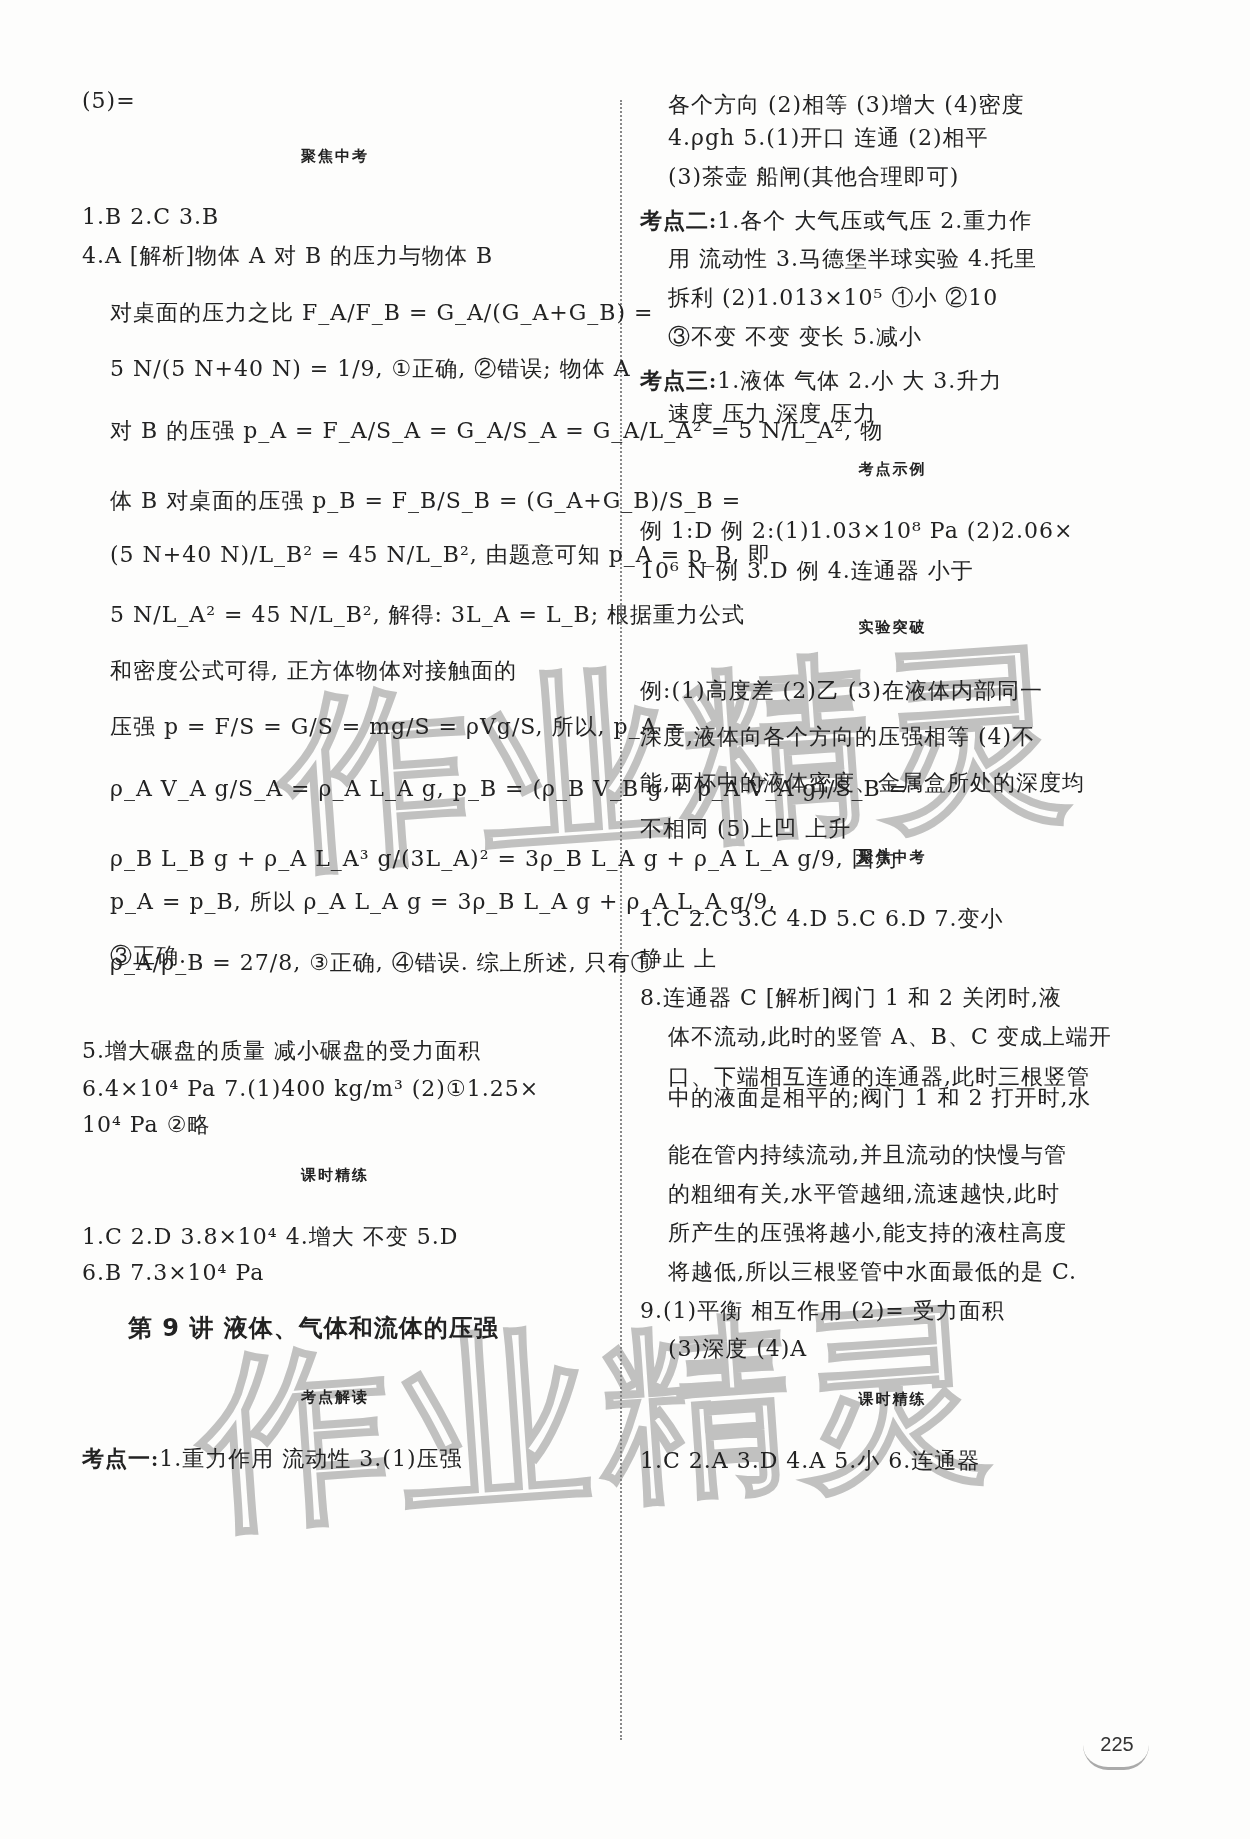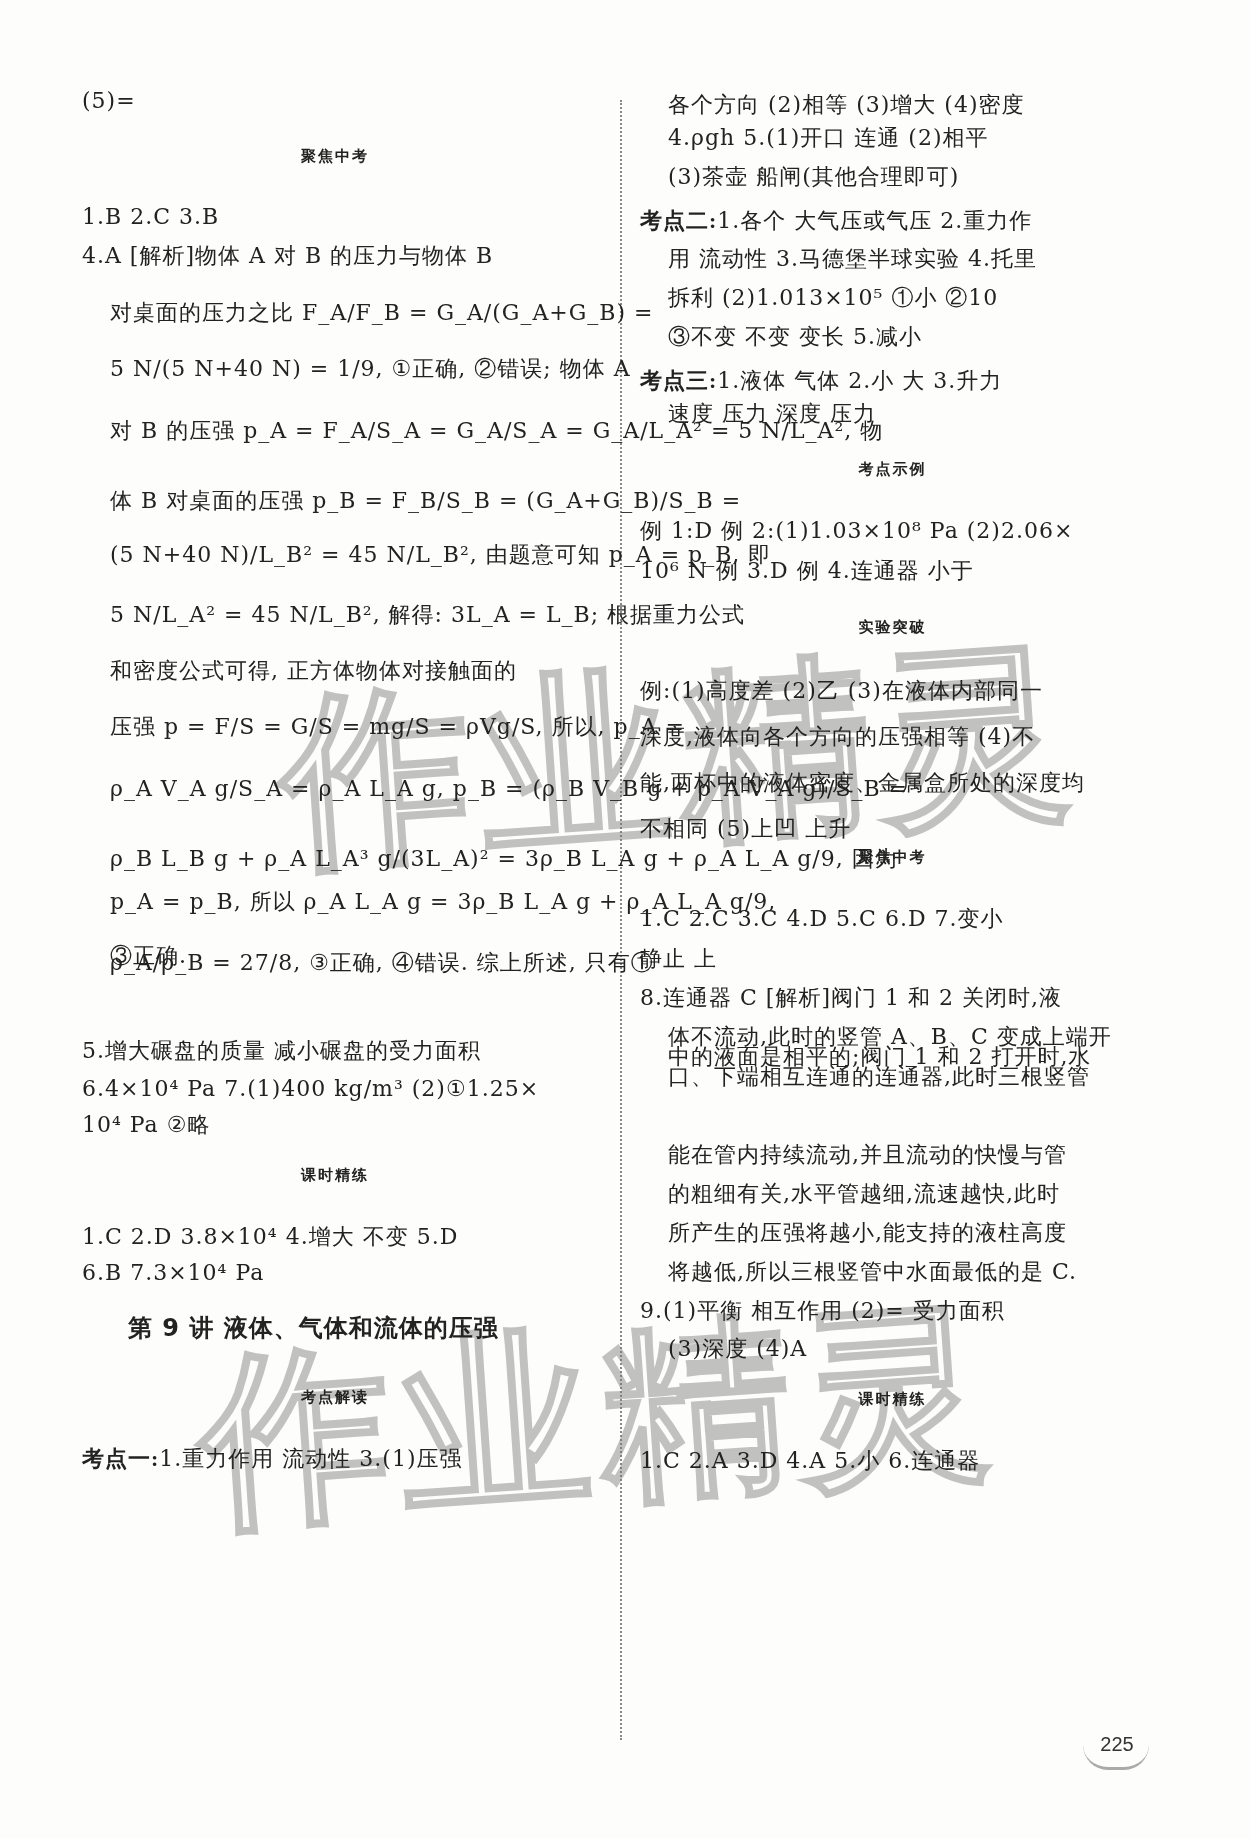--- a/index.html
+++ b/index.html
@@ -116,21 +116,21 @@
   <div class="line" style="top:722px;">深度,液体向各个方向的压强相等   (4)不</div>
   <div class="line" style="top:768px;">能,两杯中的液体密度、金属盒所处的深度均</div>
   <div class="line" style="top:814px;">不相同   (5)上凹   上升</div>
 
   <div class="heading" style="top:848px;">聚焦中考</div>
   <div class="line" style="top:904px;">1.C   2.C   3.C   4.D   5.C   6.D   7.变小</div>
   <div class="line" style="top:944px;">静止   上</div>
   <div class="line" style="top:983px;">8.连通器   C   [解析]阀门 1 和 2 关闭时,液</div>
   <div class="line indent" style="top:1022px;">体不流动,此时的竖管 A、B、C 变成上端开</div>
   <div class="line indent" style="top:1062px;">口、下端相互连通的连通器,此时三根竖管</div>
-  <div class="line indent" style="top:1042px;text-align:right;">中的液面是相平的;阀门 1 和 2 打开时,水</div>
+  <div class="line indent" style="top:1083px;text-align:right;">中的液面是相平的;阀门 1 和 2 打开时,水</div>
   <div class="line indent" style="top:1140px;">能在管内持续流动,并且流动的快慢与管</div>
   <div class="line indent" style="top:1179px;">的粗细有关,水平管越细,流速越快,此时</div>
   <div class="line indent" style="top:1218px;">所产生的压强将越小,能支持的液柱高度</div>
   <div class="line indent" style="top:1257px;">将越低,所以三根竖管中水面最低的是 C.</div>
   <div class="line" style="top:1296px;">9.(1)平衡   相互作用   (2)=   受力面积</div>
   <div class="line indent" style="top:1334px;">(3)深度   (4)A</div>
 
   <div class="heading" style="top:1390px;">课时精练</div>
   <div class="line" style="top:1446px;">1.C   2.A   3.D   4.A   5.小   6.连通器</div>
 </div>

